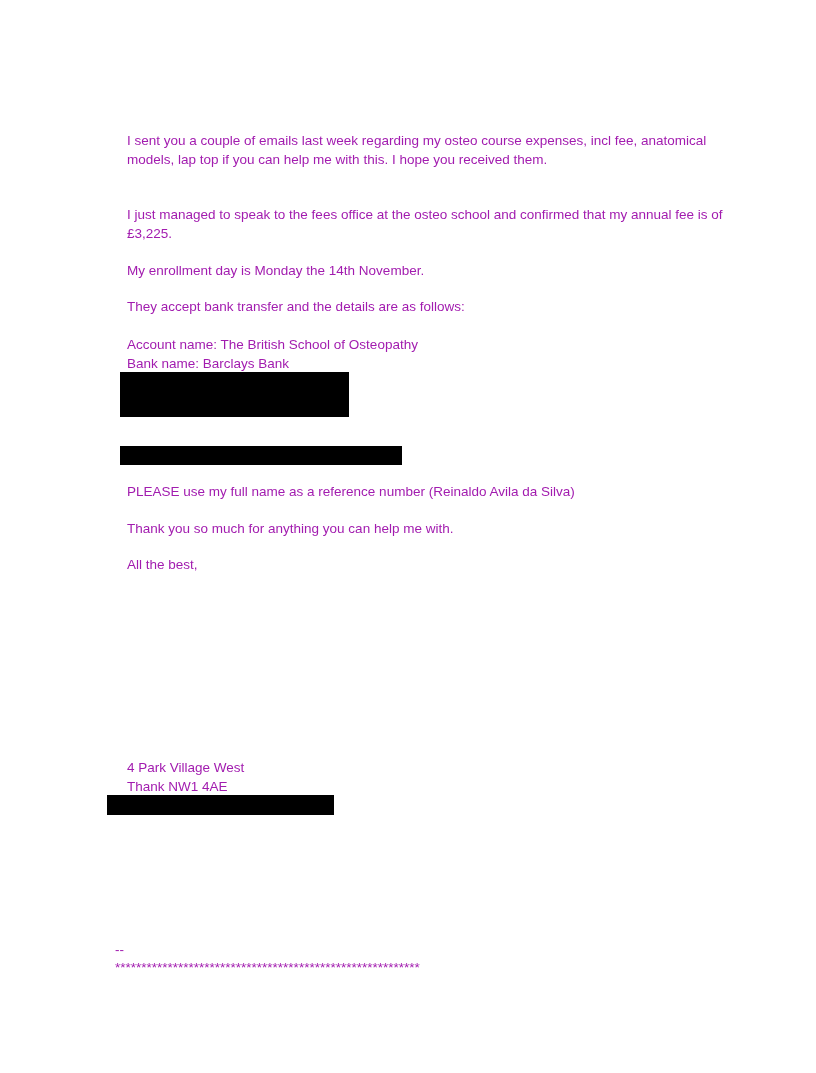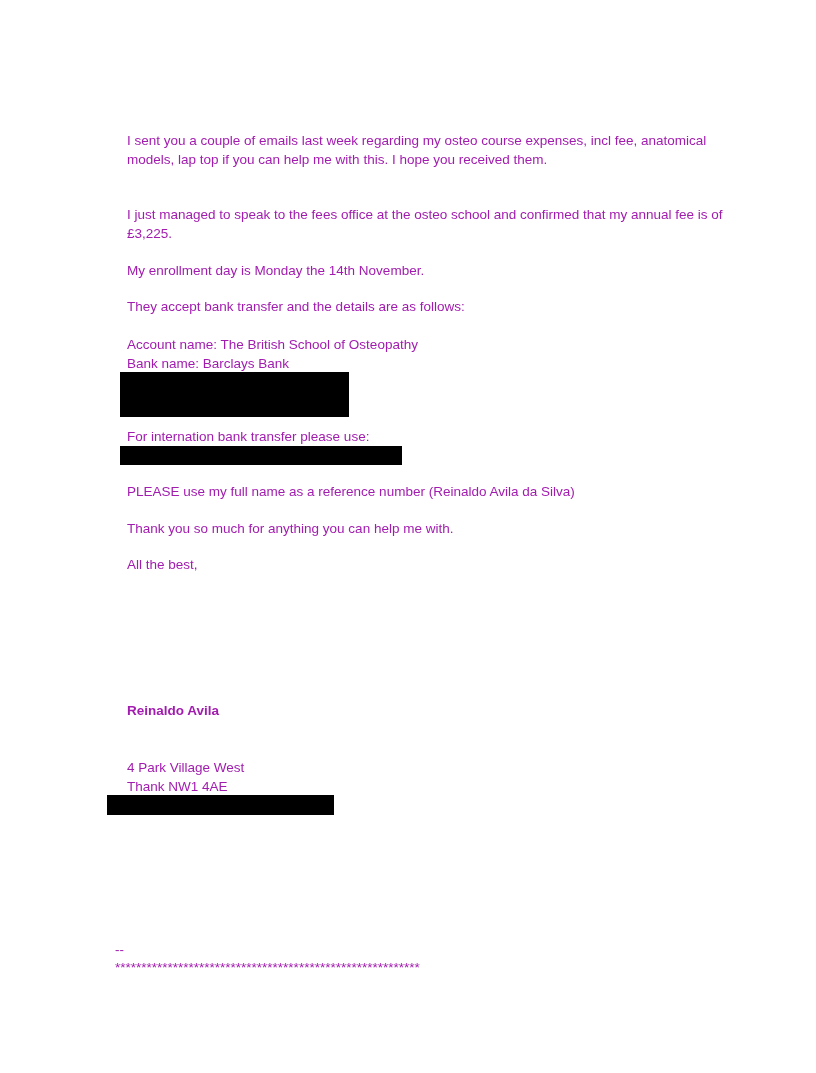--- a/index.html
+++ b/index.html
@@ -61,32 +61,30 @@
   <p class="t line" style="top:226px">My enrollment day is Monday the 14th November.</p>
 
   <p class="t line" style="top:262px">They accept bank transfer and the details are as follows:</p>
 
   <p class="t line" style="top:300px">Account name: The British School of Osteopathy</p>
 
   <p class="t line" style="top:319px">Bank name: Barclays Bank</p>
 
   <div class="redact redact-1"></div>
 
-  <p class="t line" style="top:392px">For internation bank transfer please use:</p>
 
   <div class="redact redact-2"></div>
 
   <p class="t line" style="top:447px">PLEASE use my full name as a reference number (Reinaldo Avila da Silva)</p>
 
   <p class="t line" style="top:520px">All the best,</p>
 
   <p class="t line" style="top:484px">Thank you so much for anything you can help me with.</p>
 
 
-  <p class="t line bold" style="top:666px">Reinaldo Avila</p>
 
 
   <p class="t line" style="top:723px">4 Park Village West</p>
 
   <p class="t line" style="top:742px">Thank NW1 4AE</p>
 
   <div class="redact redact-3"></div>
 
   <p class="t sig-sep" style="top:905px">--</p>
 

